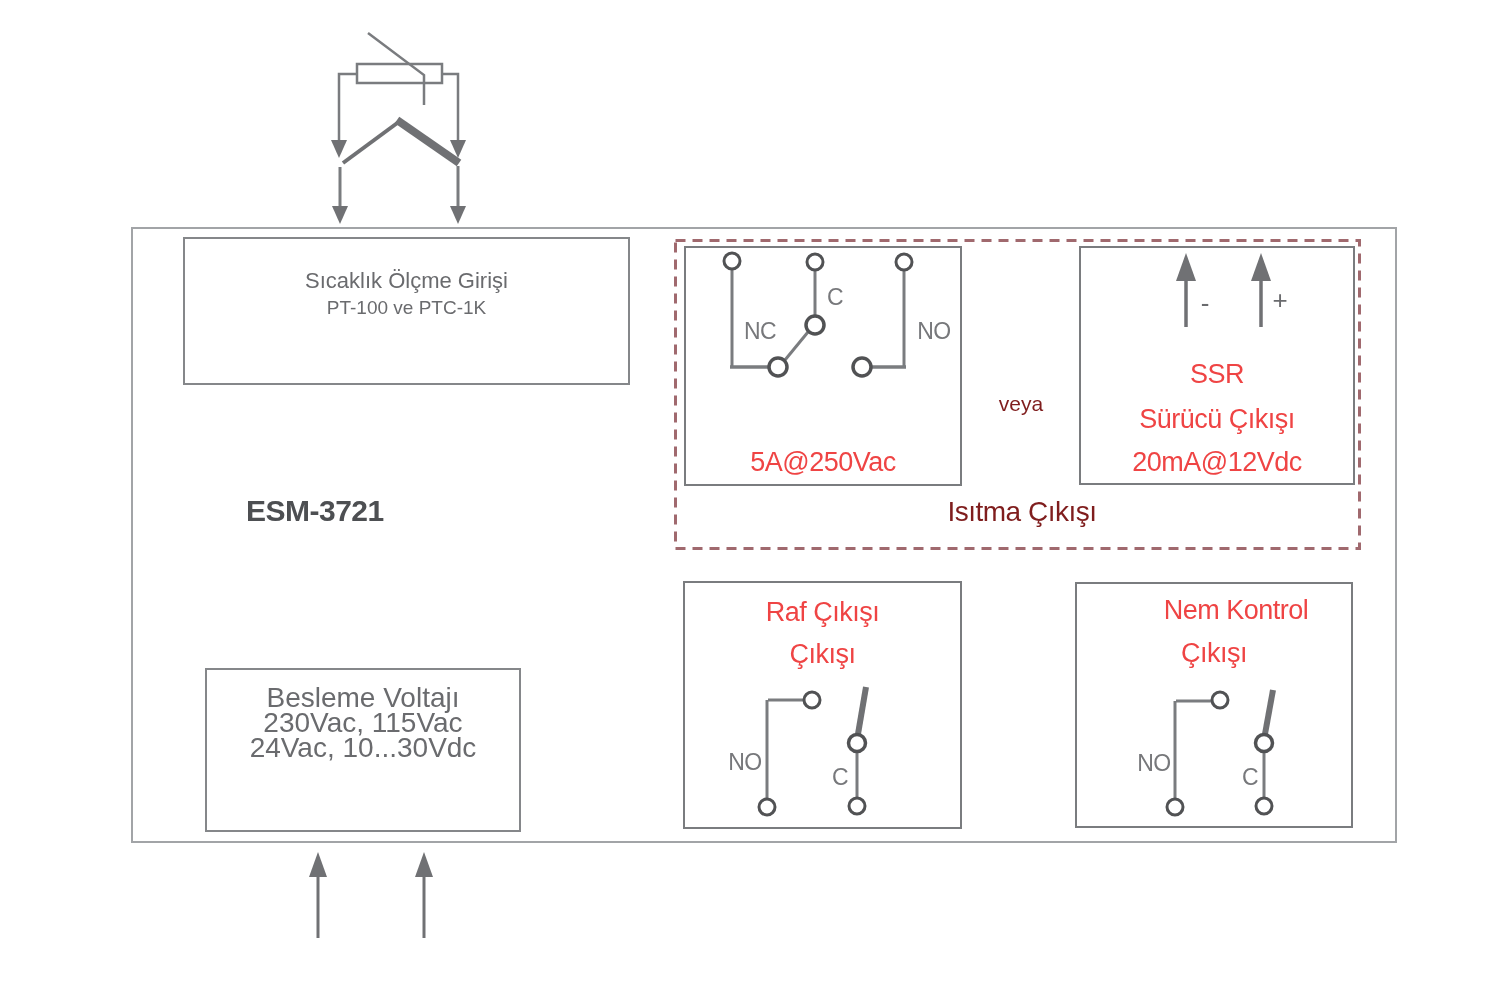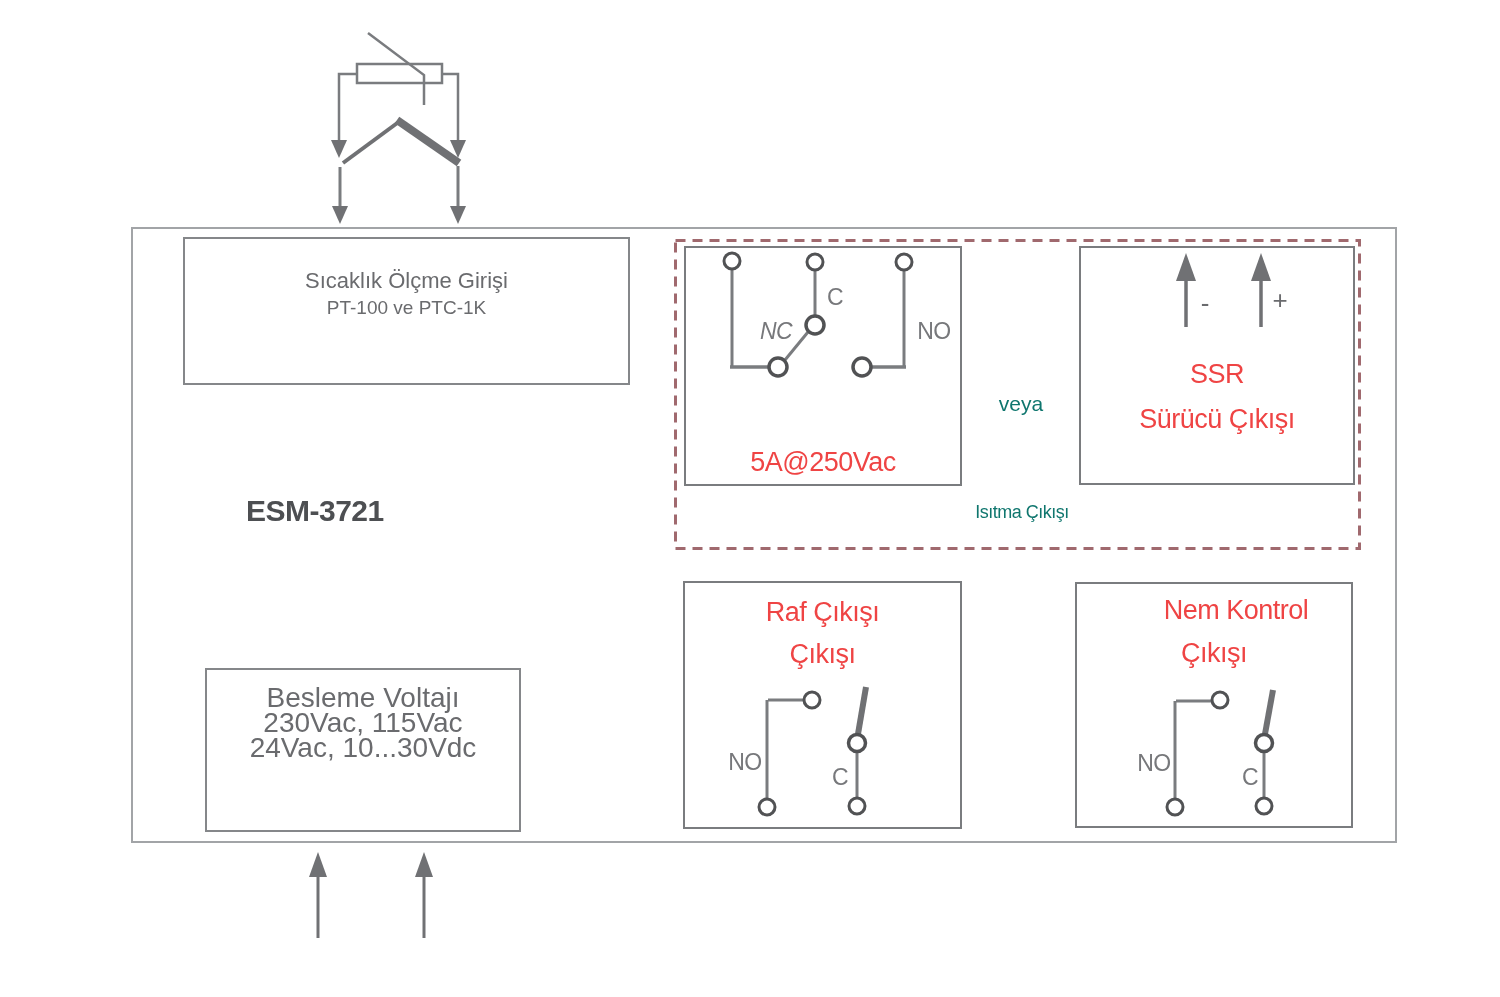--- a/index.html
+++ b/index.html
@@ -53,24 +53,24 @@
   .term {
     position:absolute; transform:translate(-50%,-50%);
     font-size:23px; color:#77787b; letter-spacing:-0.5px; white-space:nowrap;
   }
   .pol {
     position:absolute; transform:translate(-50%,-50%);
     font-size:26px; color:#6a6b6e; white-space:nowrap;
   }
   .float-label {
     position:absolute; transform:translate(-50%,-50%);
-    white-space:nowrap; color:#0f766e;
+    white-space:nowrap; color:#7f1d1d;
   }
   .veya-label   { left:1021px; top:404px; font-size:21px; }
-  .isitma-label { left:1022px; top:512px; font-size:18px; letter-spacing:-0.5px; }
+  .isitma-label { left:1022px; top:512px; font-size:28px; letter-spacing:-0.5px; }
 
   svg.overlay {
     position:absolute; left:0; top:0; width:1500px; height:997px;
     pointer-events:none;
   }
 </style>
 </head>
 <body>
 
 <div class="canvas">
@@ -87,31 +87,32 @@
   <div class="box power-box">
     <div class="tline l1">Besleme Voltajı</div>
     <div class="tline l2">230Vac, 115Vac</div>
     <div class="tline l3">24Vac, 10...30Vdc</div>
   </div>
 
   <div class="float-label veya-label">veya</div>
   <div class="float-label isitma-label">Isıtma Çıkışı</div>
 
   <div class="box relay-box">
-    <div class="term" style="left:90px; top:83px;font-style:italic;">NC</div>
+    <div class="term" style="left:74px; top:83px;">NC</div>
     <div class="term" style="left:149px; top:49px;">C</div>
     <div class="term" style="left:248px; top:83px;">NO</div>
     <div class="tline title l2">5A@250Vac</div>
   </div>
 
   <div class="box ssr-box">
     <div class="pol" style="left:124px; top:55px;">-</div>
     <div class="pol" style="left:199px; top:52px;">+</div>
     <div class="tline title l1">SSR</div>
     <div class="tline title l2">Sürücü Çıkışı</div>
+    <div class="tline title l3">20mA@12Vdc</div>
   </div>
 
   <div class="box raf-box">
     <div class="tline title l1">Raf Çıkışı</div>
     <div class="tline title l2">Çıkışı</div>
     <div class="term" style="left:60px; top:179px;">NO</div>
     <div class="term" style="left:155px; top:194px;">C</div>
   </div>
 
   <div class="box nem-box">

